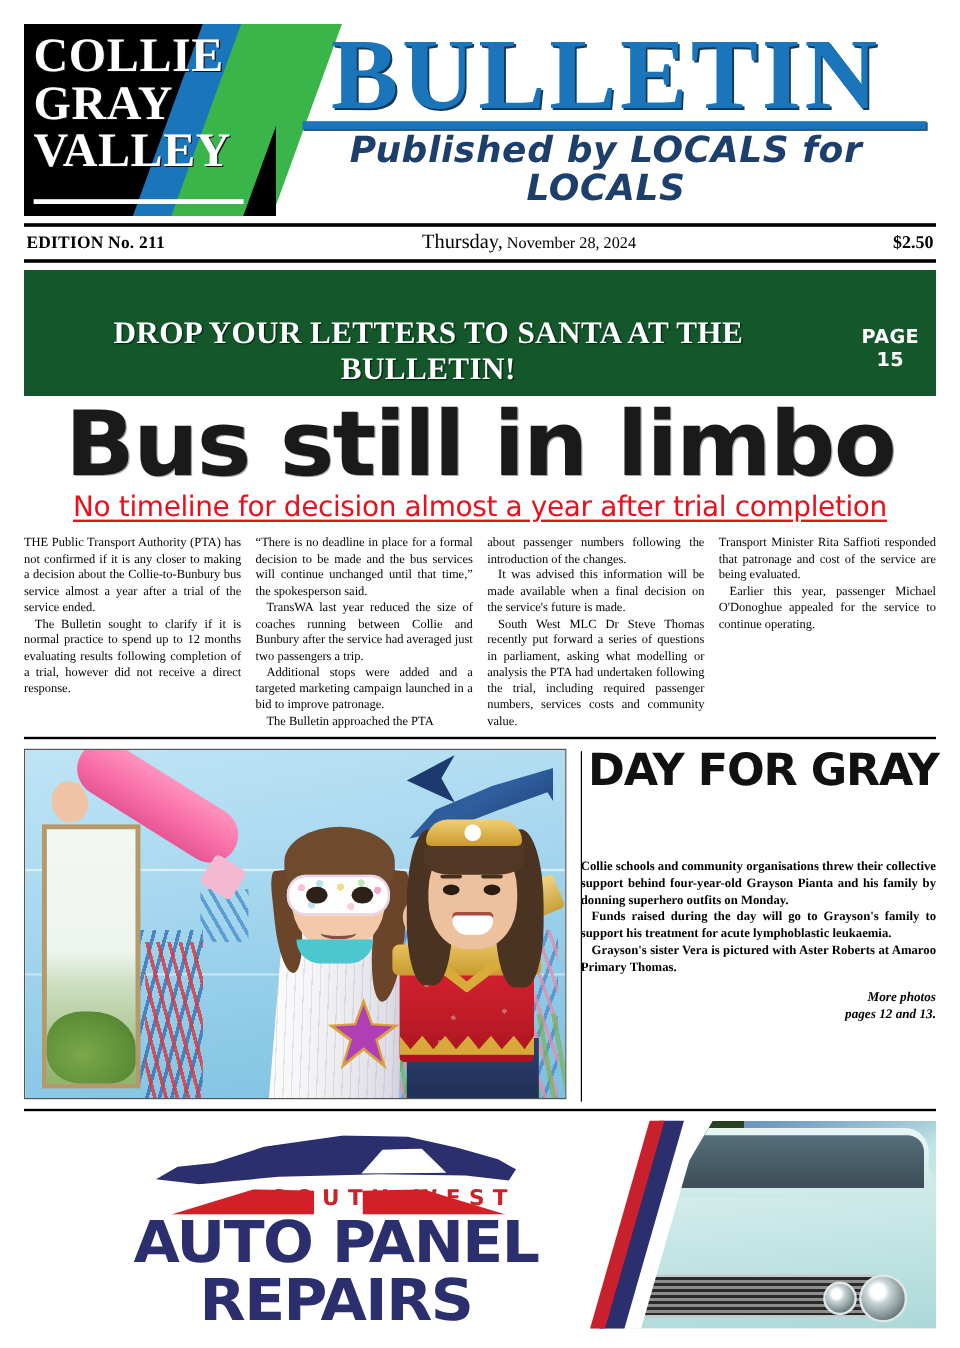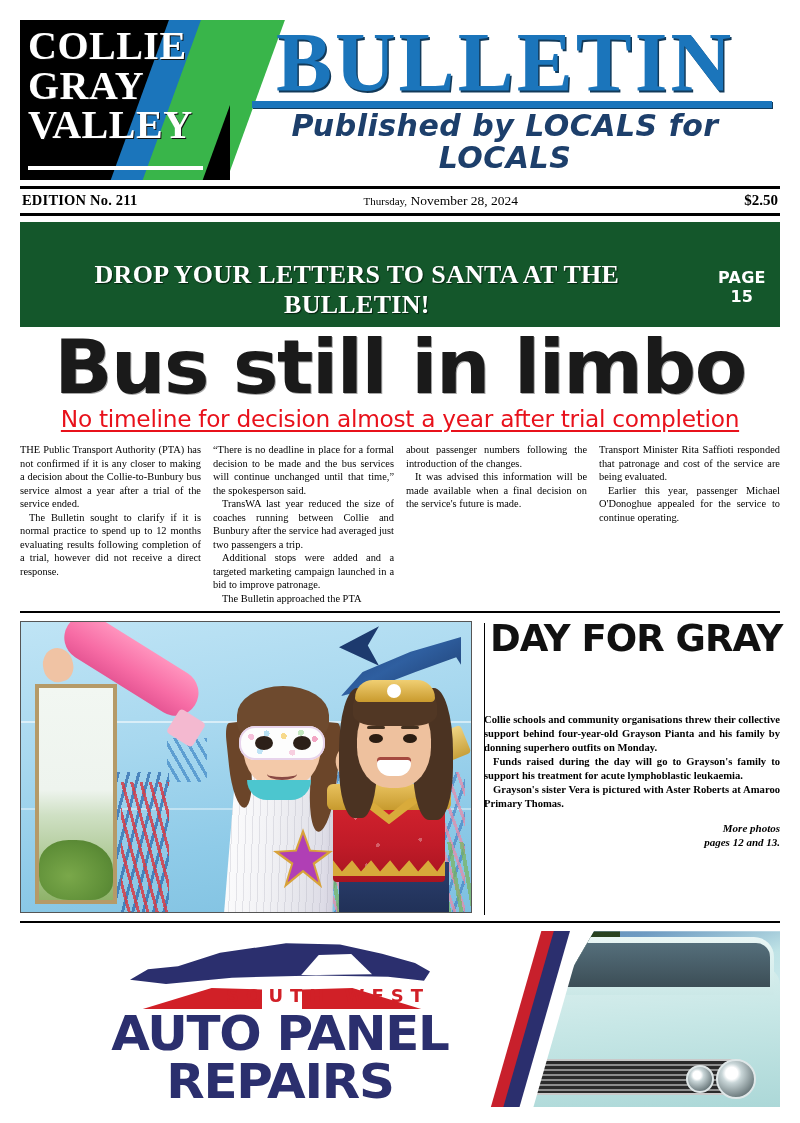--- a/index.html
+++ b/index.html
@@ -63,21 +63,21 @@
 
   
   .rule-thick { height:3px; background:#000; margin-top:6px; }
   .edition-bar {
     display:flex; align-items:flex-end; justify-content:space-between;
     padding:3px 2px 4px 2px;
     border-bottom:3px solid #000;
   }
   .edition-no { font-family:"Liberation Serif", serif; font-weight:bold; font-size:14.5px; letter-spacing:0.2px; }
   .edition-date { font-family:"Liberation Serif", serif; font-size:13.5px; }
-  .edition-date .dow { font-size:11px; }
+  .edition-date .dow { font-size:17px; }
   .edition-price { font-family:"Liberation Serif", serif; font-weight:bold; font-size:15px; }
 
   
   .promo {
     background:#14572b; color:#fff;
     text-align:center;
     padding:5px 0 7px 0;
     margin-top:6px;
     display:flex; align-items:baseline; justify-content:center; gap:10px;
   }
@@ -365,20 +365,21 @@
     </div>
     <div class="col">
       <p>“There is no deadline in place for a formal decision to be made and the bus services will continue unchanged until that time,” the spokesperson said.</p>
       <p>TransWA last year reduced the size of coaches running between Collie and Bunbury after the service had averaged just two passengers a trip.</p>
       <p>Additional stops were added and a targeted marketing campaign launched in a bid to improve patronage.</p>
       <p>The Bulletin approached the PTA</p>
     </div>
     <div class="col">
       <p>about passenger numbers following the introduction of the changes.</p>
       <p>It was advised this information will be made available when a final decision on the service's future is made.</p>
+      <p>South West MLC Dr Steve Thomas recently put forward a series of questions in parliament, asking what modelling or analysis the PTA had undertaken following the trial, including required passenger numbers, services costs and community value.</p>
     </div>
     <div class="col">
       <p>Transport Minister Rita Saffioti responded that patronage and cost of the service are being evaluated.</p>
       <p>Earlier this year, passenger Michael O'Donoghue appealed for the service to continue operating.</p>
     </div>
   </div>
 
   <div class="feature">
     <div class="photo-wrap">
       <div class="ph ph-sky"></div>

